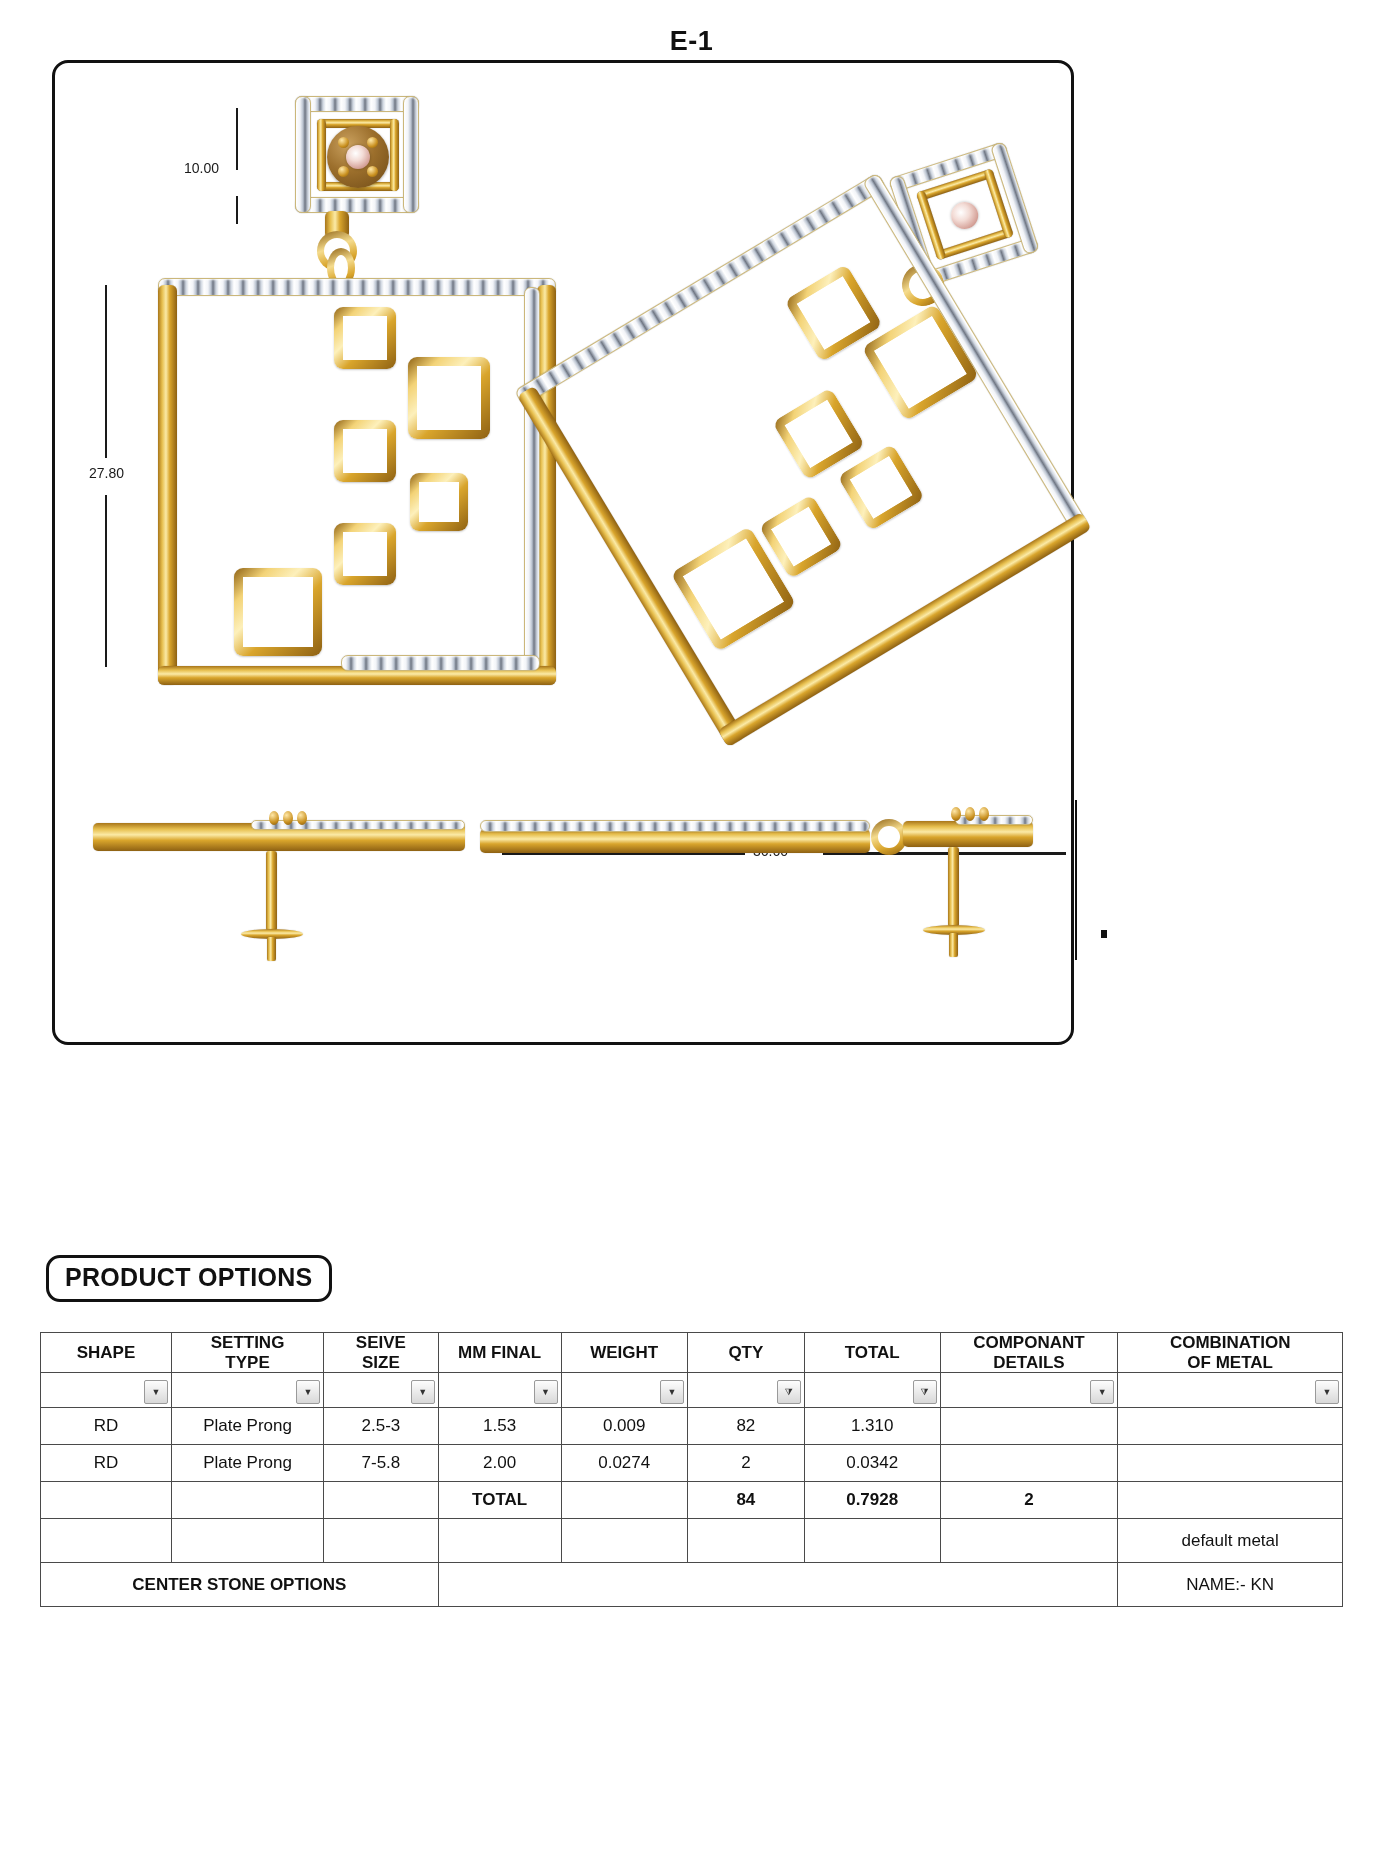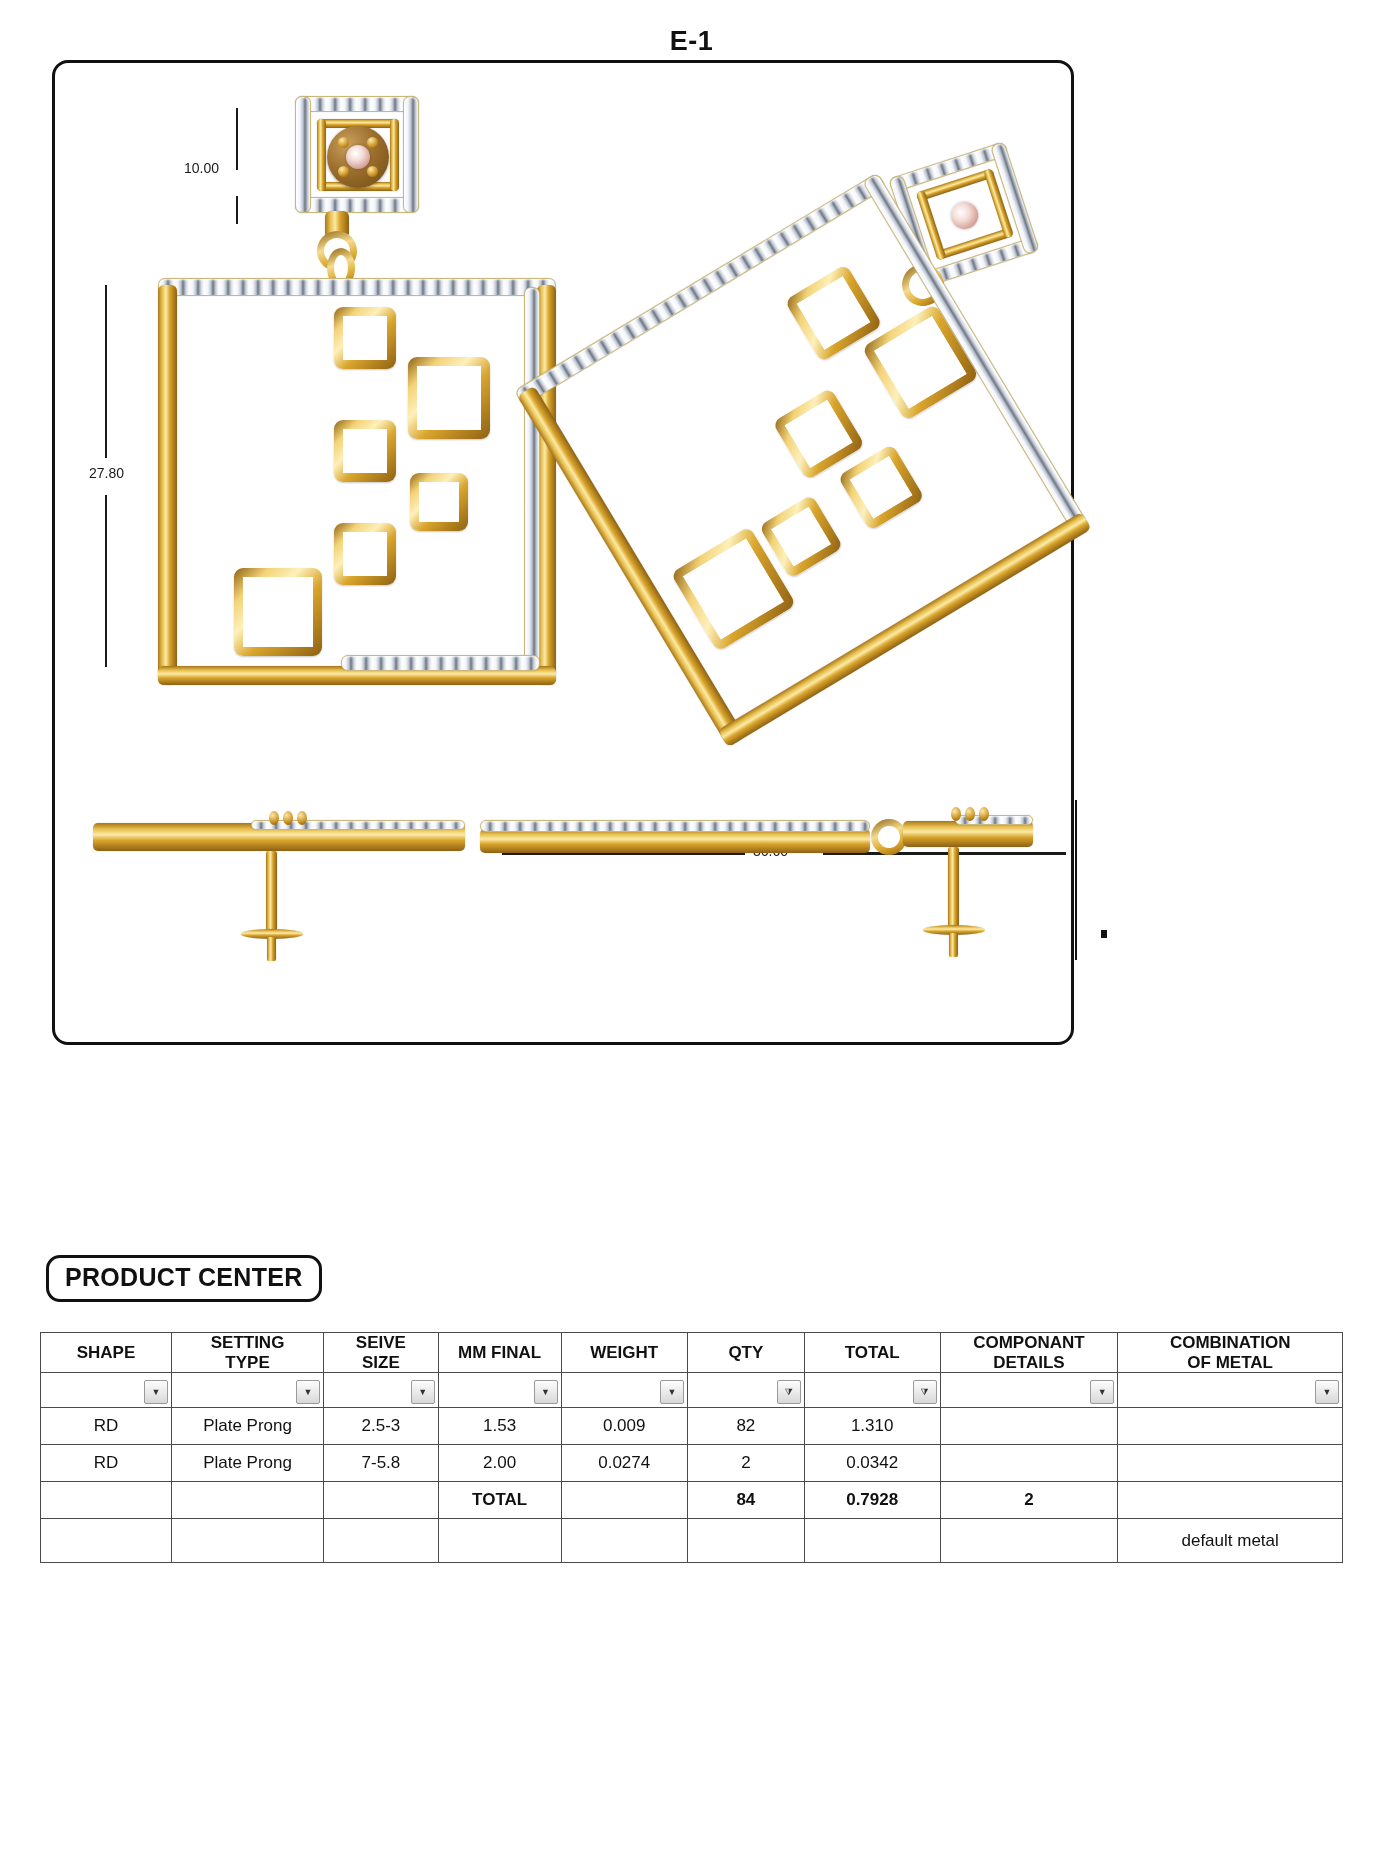--- a/index.html
+++ b/index.html
@@ -216,21 +216,21 @@
     <div class="gold-bar vert" style="left:893px;top:784px;width:11px;height:80px;border-radius:3px;"></div>
     <div class="gold-bar" style="left:868px;top:862px;width:62px;height:10px;border-radius:50%;"></div>
     <div class="gold-bar vert" style="left:894px;top:870px;width:9px;height:24px;border-radius:2px;"></div>
   </div>
 
 </div>
 
 <div style="position:absolute;left:1101px;top:930px;width:6px;height:8px;background:#111;"></div>
 <div style="position:absolute;left:1075px;top:800px;width:2px;height:160px;background:#111;"></div>
 
-<div class="section-tag">PRODUCT CENTER</div>
+<div class="section-tag">PRODUCT OPTIONS</div>
 
 <table class="details-table">
   <colgroup>
     <col style="width:112px">
       <col style="width:130px">
       <col style="width:98px">
     <col style="width:105px">
       <col style="width:108px">
       <col style="width:100px">
     <col style="width:116px">
@@ -346,14 +346,19 @@
     <td></td>
     <td></td>
     <td></td>
     <td></td>
     <td></td>
     <td class="lred thick-r">default metal</td>
   </tr>
 
 
 
+  <tr class="tall">
+    <td class="b lft thick-l thick-t thick-b" colspan="3">CENTER STONE OPTIONS</td>
+    <td class="thick-t thick-b" colspan="5"></td>
+    <td class="lft thick-t thick-b thick-r">NAME:- KN</td>
+  </tr>
 </tbody>
   </table>
 
 </body></html>

